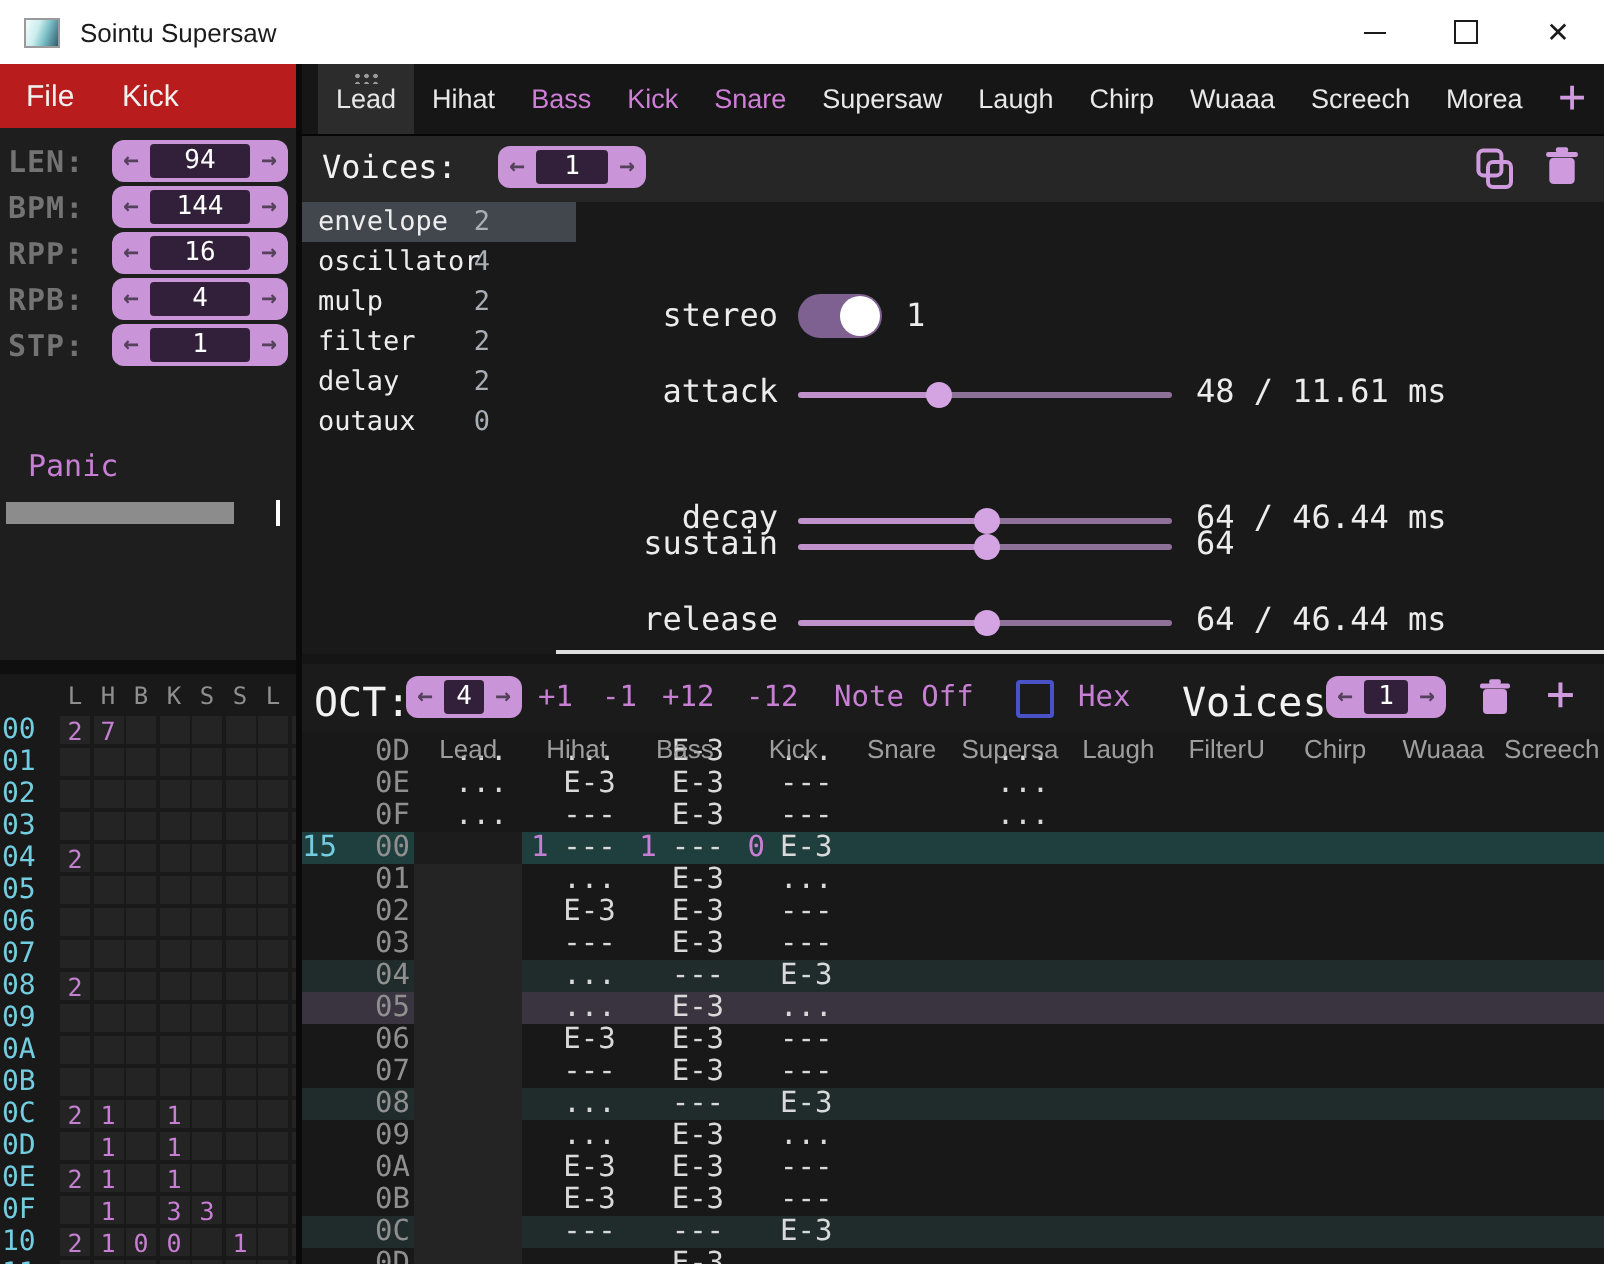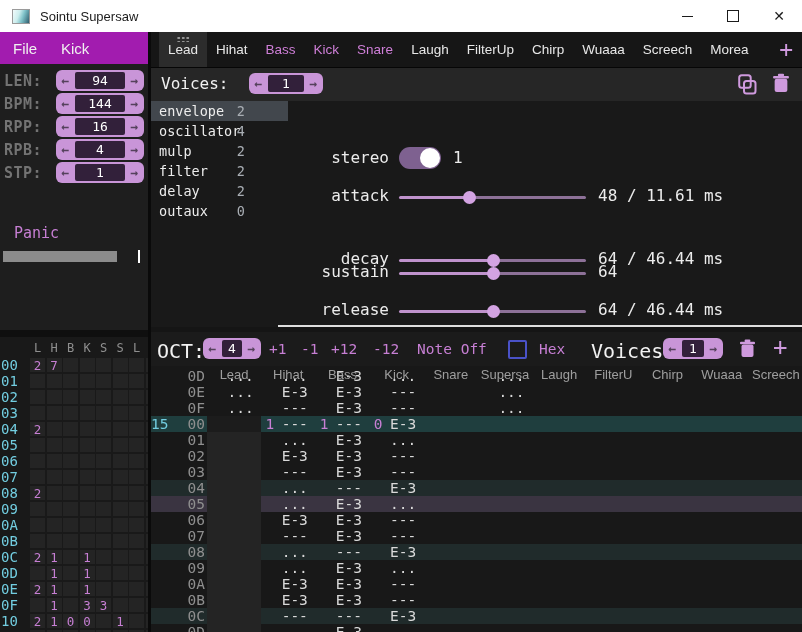--- a/index.html
+++ b/index.html
@@ -16,21 +16,21 @@
   .win-controls{margin-left:auto;display:flex;height:32px;}
   .win-btn{width:46px;height:32px;display:flex;align-items:center;justify-content:center;color:#1b1b1b;}
   .glyph-min{display:block;width:11px;height:1px;background:#1b1b1b;}
   .glyph-max{display:block;width:10px;height:10px;border:1px solid #1b1b1b;}
   .glyph-close{font-family:"Liberation Sans",sans-serif;font-size:14px;line-height:14px;}
 
   .workspace{position:absolute;left:0;top:32px;width:802px;height:600px;background:#121212;}
 
   
   .left-col{position:absolute;left:0;top:0;width:148px;height:600px;background:#161616;border-right:3px solid #0a0a0a;}
-  .menu-row{position:absolute;left:0;top:0;width:148px;height:32px;display:flex;align-items:center;background:#a21caf;}
+  .menu-row{position:absolute;left:0;top:0;width:148px;height:32px;display:flex;align-items:center;background:#b91c1c;}
   .menu-item{font-family:"Liberation Sans",sans-serif;font-size:15px;color:#f0f0f0;margin-left:13px;width:35px;}
   .song{position:absolute;left:0;top:32px;width:148px;height:266px;background:#1e1e1e;}
   .song-row{position:absolute;left:0;height:23px;width:148px;}
   .song-label{position:absolute;left:4px;top:2px;font-size:15px;font-weight:bold;color:#737373;letter-spacing:.5px;}
   .panic{position:absolute;left:14px;top:160px;font-size:15px;color:#c77fd4;}
   .meter{position:absolute;left:3px;top:187px;width:114px;height:11px;background:#8c8c8c;}
   .meter-tick{position:absolute;left:138px;top:186px;width:2px;height:13px;background:#ffffff;}
   .order{position:absolute;left:0;top:298px;width:148px;height:302px;background:#191919;border-top:7px solid #0f0f0f;overflow:hidden;}
   .ord-h{position:absolute;top:4px;width:15px;text-align:center;font-size:12px;color:#8f8f8f;}
   .ord-id{position:absolute;left:1px;width:27px;font-size:14px;color:#72cde0;}
@@ -357,24 +357,24 @@
           <div class="tab pink">
             <span>Bass</span>
           </div>
           <div class="tab pink">
             <span>Kick</span>
           </div>
           <div class="tab pink">
             <span>Snare</span>
           </div>
           <div class="tab">
+            <span>Supersaw</span>
+          </div>
+          <div class="tab">
             <span>Laugh</span>
-          </div>
-          <div class="tab">
-            <span>FilterUp</span>
           </div>
           <div class="tab">
             <span>Chirp</span>
           </div>
           <div class="tab">
             <span>Wuaaa</span>
           </div>
           <div class="tab">
             <span>Screech</span>
           </div>

